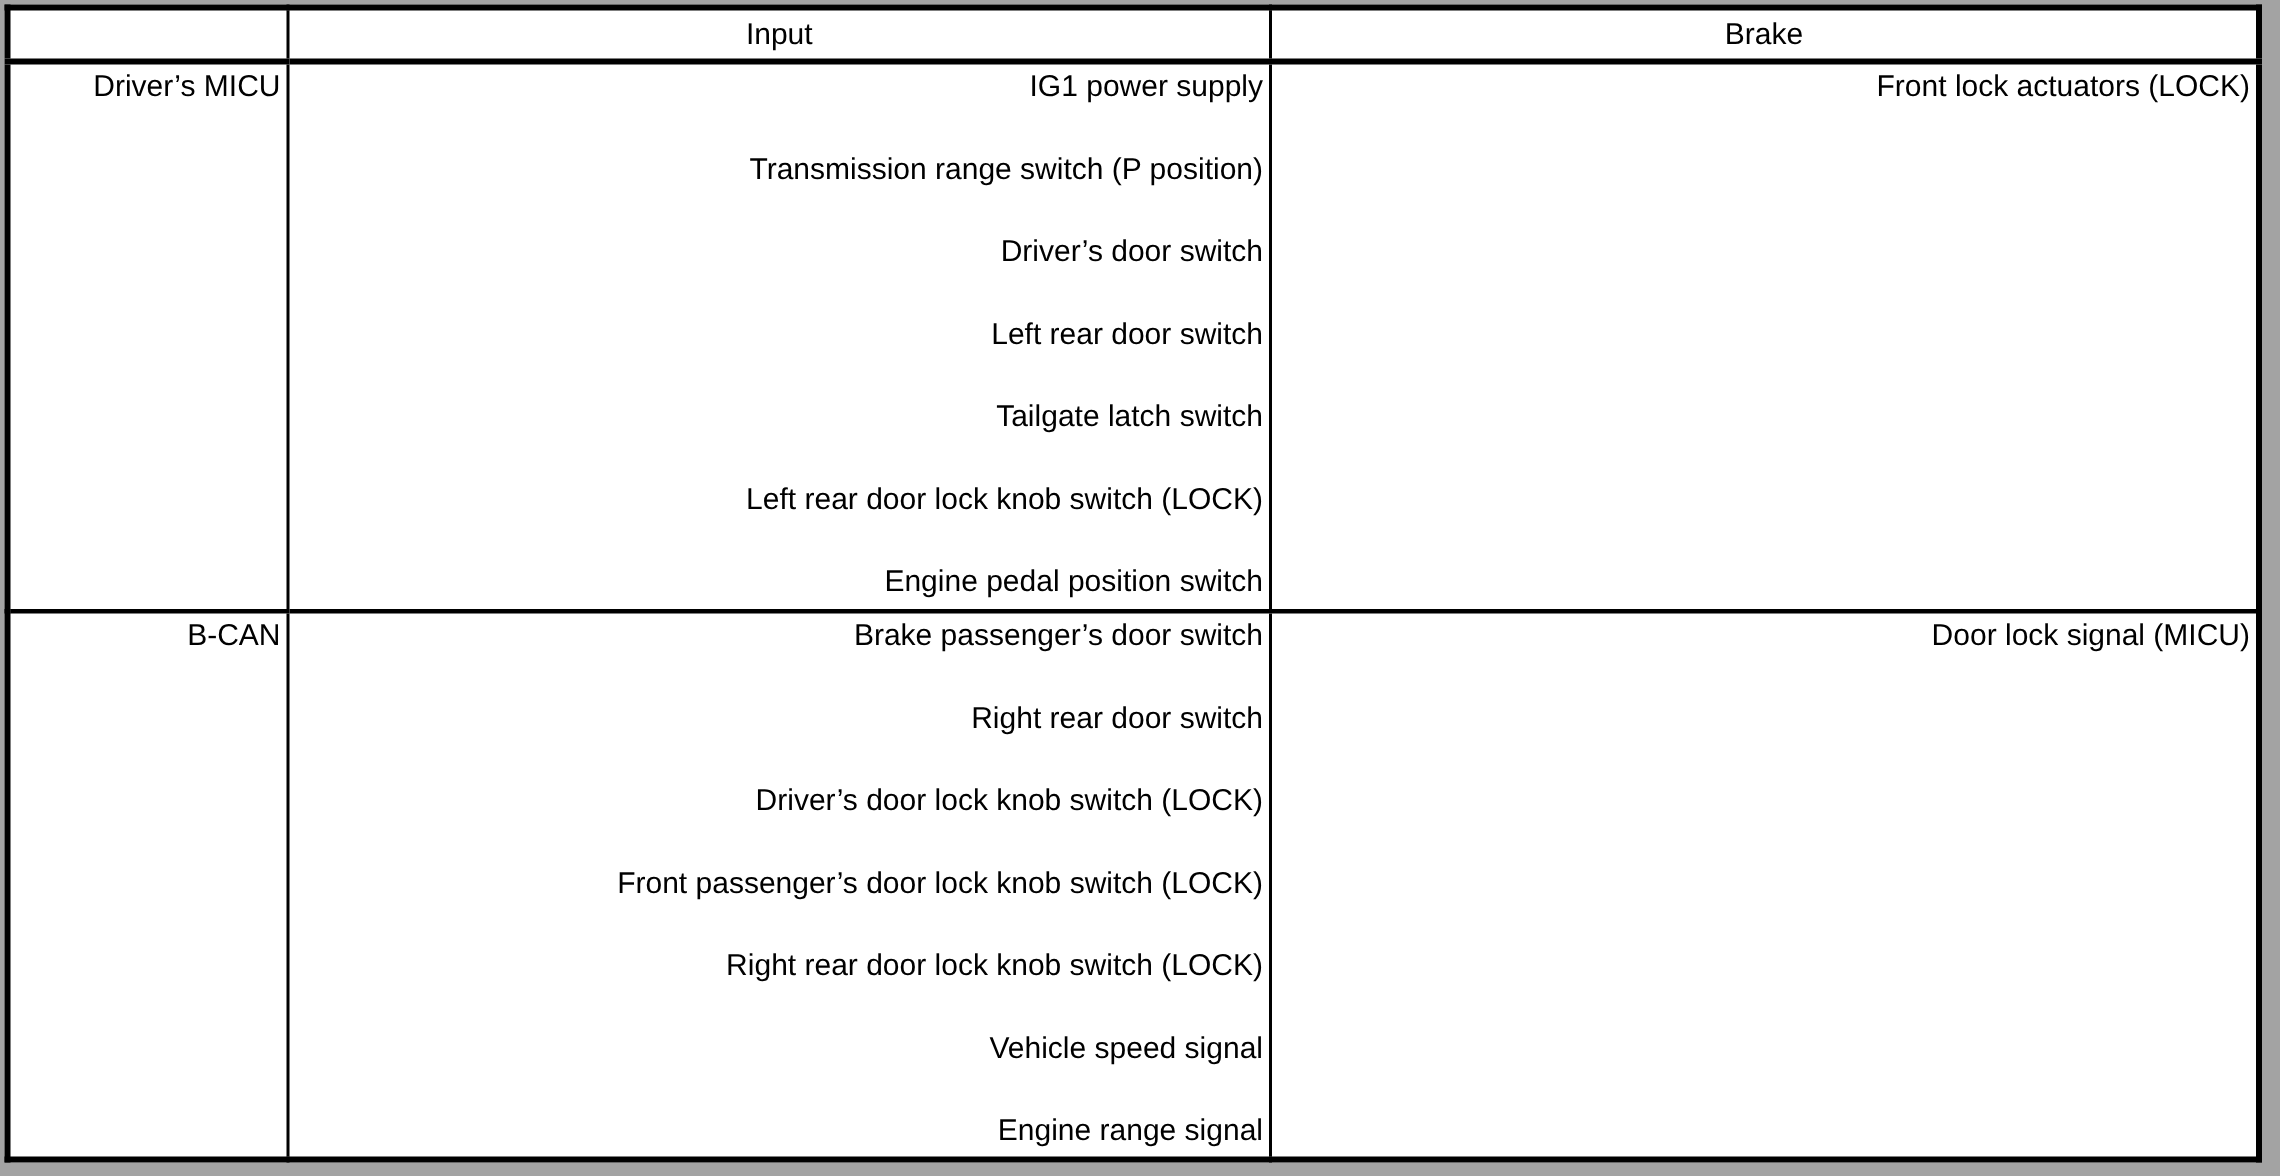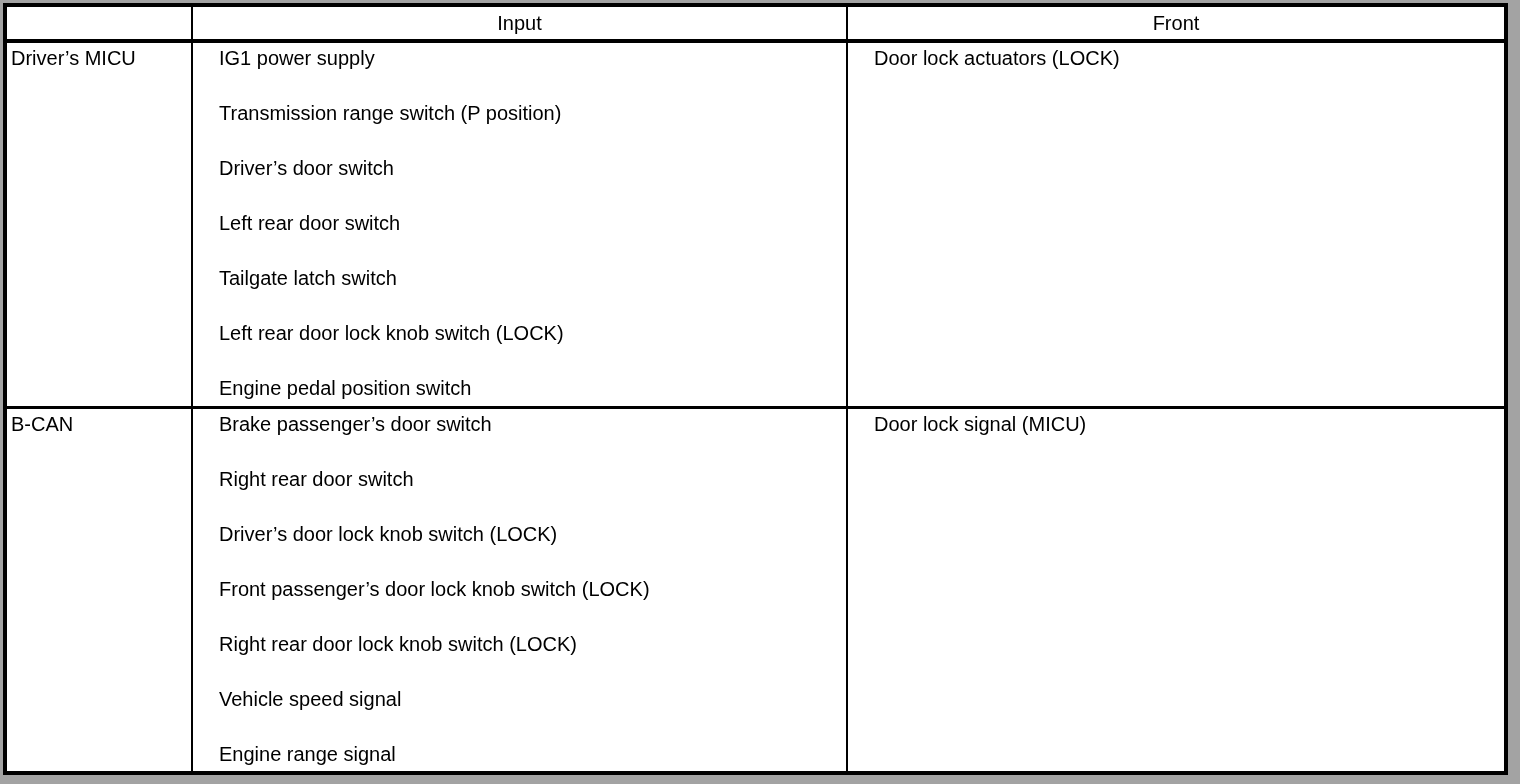--- a/index.html
+++ b/index.html
@@ -36,20 +36,21 @@
   table.io-table thead th {
     border-bottom: 4px solid #000000;
     height: 32px;
     padding: 0;
     text-align: center;
     vertical-align: middle;
   }
   table.io-table tbody td {
     vertical-align: top;
     padding: 5px 4px 5px 4px;
+    text-align: right;
   }
   table.io-table tbody tr.row-first td {
     border-bottom: 3px solid #000000;
     height: 353px;
   }
   table.io-table tbody tr.row-last td {
     height: 352px;
   }
   .cell-line {
     line-height: 21px;
@@ -72,39 +73,39 @@
   <table class="io-table">
     <colgroup>
       <col style="width: 187px">
       <col style="width: 655px">
       <col style="width: 659px">
     </colgroup>
     <thead>
       <tr>
         <th></th>
         <th>Input</th>
-        <th>Front</th>
+        <th>Brake</th>
       </tr>
     </thead>
     <tbody>
       <tr class="row-first">
         <td>
           <div class="source-text">Driver’s MICU</div>
         </td>
         <td>
             <div class="cell-line">IG1 power supply</div>
             <div class="cell-line">Transmission range switch (P position)</div>
             <div class="cell-line">Driver’s door switch</div>
             <div class="cell-line">Left rear door switch</div>
             <div class="cell-line">Tailgate latch switch</div>
             <div class="cell-line">Left rear door lock knob switch (LOCK)</div>
             <div class="cell-line">Engine pedal position switch</div>
           </td>
         <td>
-            <div class="cell-line">Door lock actuators (LOCK)</div>
+            <div class="cell-line">Front lock actuators (LOCK)</div>
           </td>
       </tr>
       <tr class="row-last">
         <td>
           <div class="source-text">B-CAN</div>
         </td>
         <td>
             <div class="cell-line">Brake passenger’s door switch</div>
             <div class="cell-line">Right rear door switch</div>
             <div class="cell-line">Driver’s door lock knob switch (LOCK)</div>

